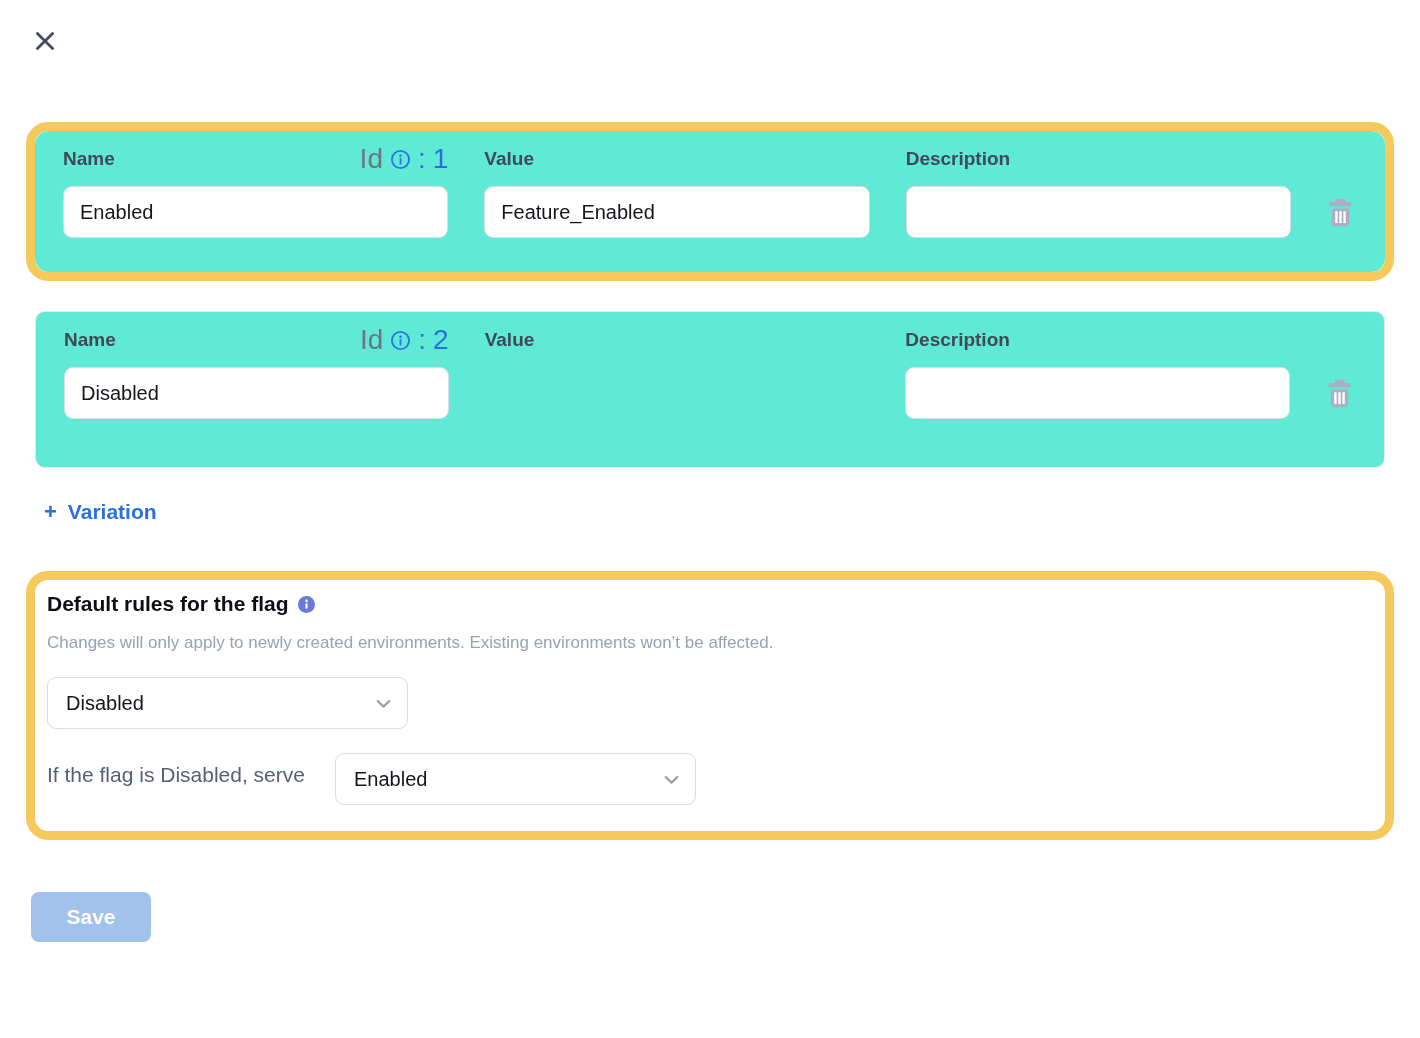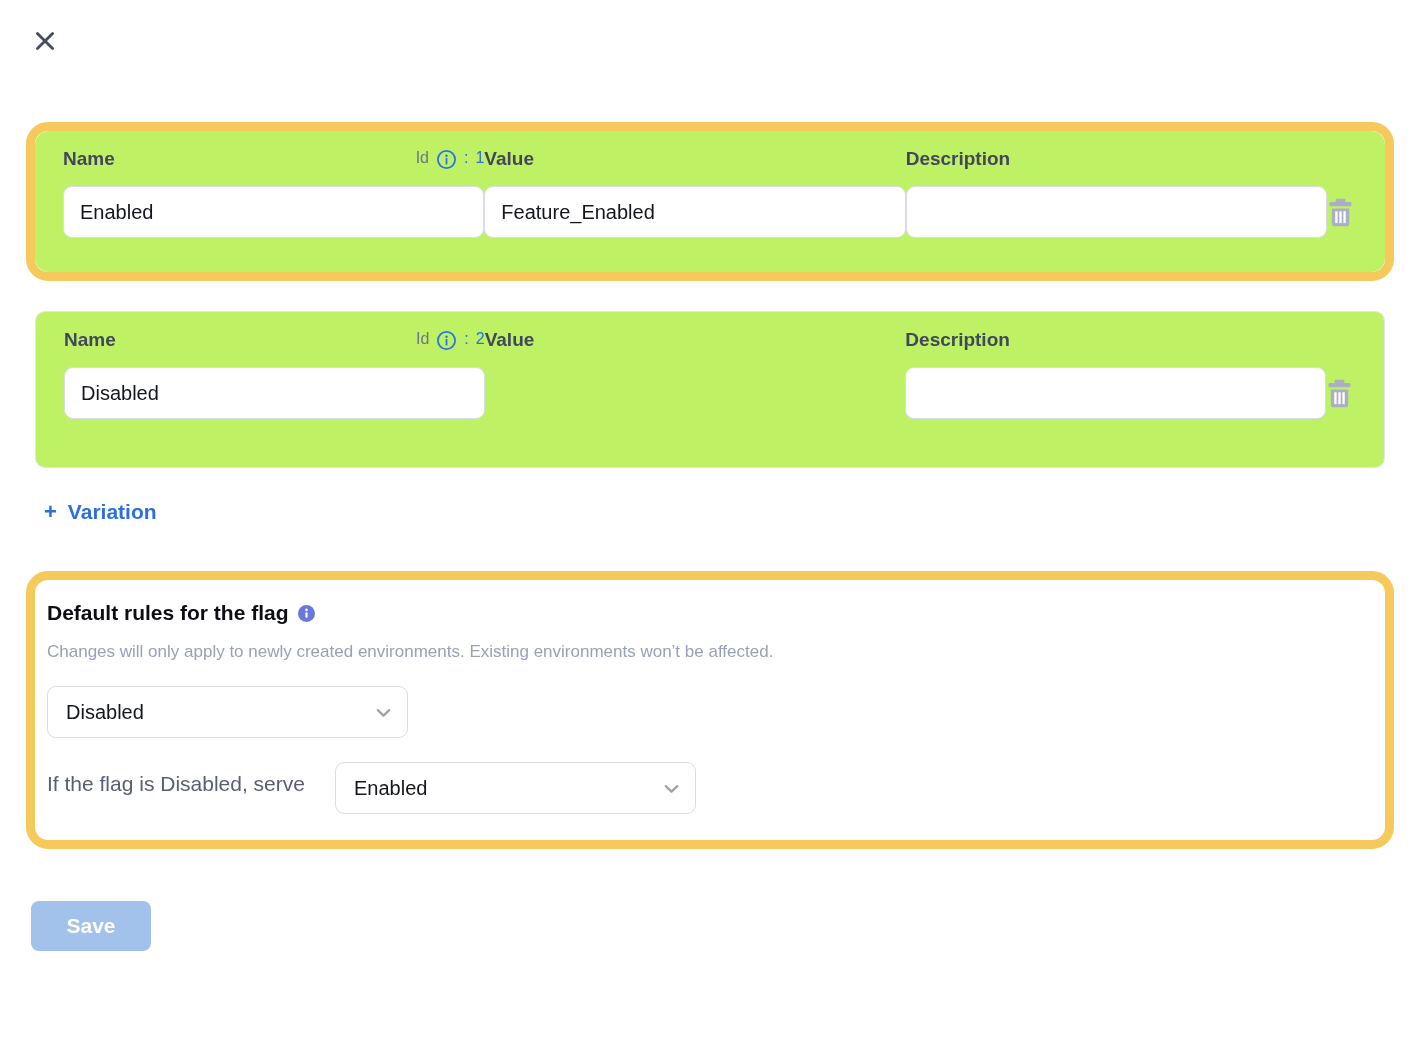--- a/index.html
+++ b/index.html
@@ -10,47 +10,47 @@
 
   
   .dialog-header { display: flex; justify-content: space-between; align-items: flex-start; margin-bottom: 62px; }
   .dialog-title { font-size: 29px; font-weight: 600; color: #1a1f2e; letter-spacing: 0.2px; }
   .close-btn { background: none; border: none; cursor: pointer; padding: 6px; margin-top: 2px; }
 
   
   .highlight { border: 9px solid #F5C95C; border-radius: 22px; background: #ffffff; }
 
   
-  .vcard { display: flex; padding: 15px 28px 34px 28px; background: #bef264; border-radius: 14px; }
+  .vcard { display: flex; gap: 36px; padding: 15px 28px 34px 28px; background: #5eead4; border-radius: 14px; }
   .vcard.plain { border: 1px solid #E4E6EF; border-radius: 10px; margin: 30px 9px 0 9px; padding-bottom: 48px; }
 
   .field { flex: 1 1 0; min-width: 0; }
   .field-head { display: flex; justify-content: space-between; align-items: center; height: 26px; margin-bottom: 14px; }
   .field-label { font-size: 19px; font-weight: 600; color: #42475C; }
-  .id-badge { display: inline-flex; align-items: flex-start; gap: 7px; font-size: 16px; }
+  .id-badge { display: inline-flex; align-items: center; gap: 7px; font-size: 28px; }
   .id-word { color: #6F7488; font-weight: 400; }
   .id-colon, .id-num { color: #2B6FE0; font-weight: 500; }
   .text-input {
     width: 100%; height: 52px; border: 1px solid #D9DCE8; border-radius: 9px;
     padding: 0 16px; font-size: 20px; color: #14161D; background: #fff; outline: none;
     font-family: "Liberation Sans", "DejaVu Sans", sans-serif;
   }
   .trash-btn { flex: 0 0 30px; background: none; border: none; cursor: pointer; align-self: flex-start; margin-top: 52px; padding: 0; }
 
   
   .add-variation {
     display: inline-flex; align-items: center; gap: 11px; background: none; border: none; cursor: pointer;
     margin: 31px 0 0 18px; font-size: 21px; font-weight: 700; color: #2B6FE0;
     font-family: "Liberation Sans", "DejaVu Sans", sans-serif;
   }
   .add-plus { font-size: 22px; font-weight: 700; }
 
   
   .rules-highlight { margin-top: 46px; }
-  .rules-card { padding: 21px 12px 26px 12px; }
+  .rules-card { padding: 12px 12px 26px 12px; }
   .rules-title-row { display: flex; align-items: center; gap: 9px; }
   .rules-title { font-size: 21px; font-weight: 700; color: #0C0E14; }
   .rules-subtitle { margin-top: 17px; font-size: 17px; color: #9AA0B6; }
   .rule-row { display: flex; align-items: flex-start; margin-top: 24px; }
   .rule-row:first-of-type { margin-top: 36px; }
   .rule-label { width: 288px; font-size: 21px; color: #595E76; line-height: 1.5; padding-top: 6px; }
   .select {
     width: 361px; height: 52px; border: 1px solid #D9DCE8; border-radius: 9px; background: #fff;
     display: flex; align-items: center; justify-content: space-between; padding: 0 14px 0 18px; cursor: pointer;
   }

